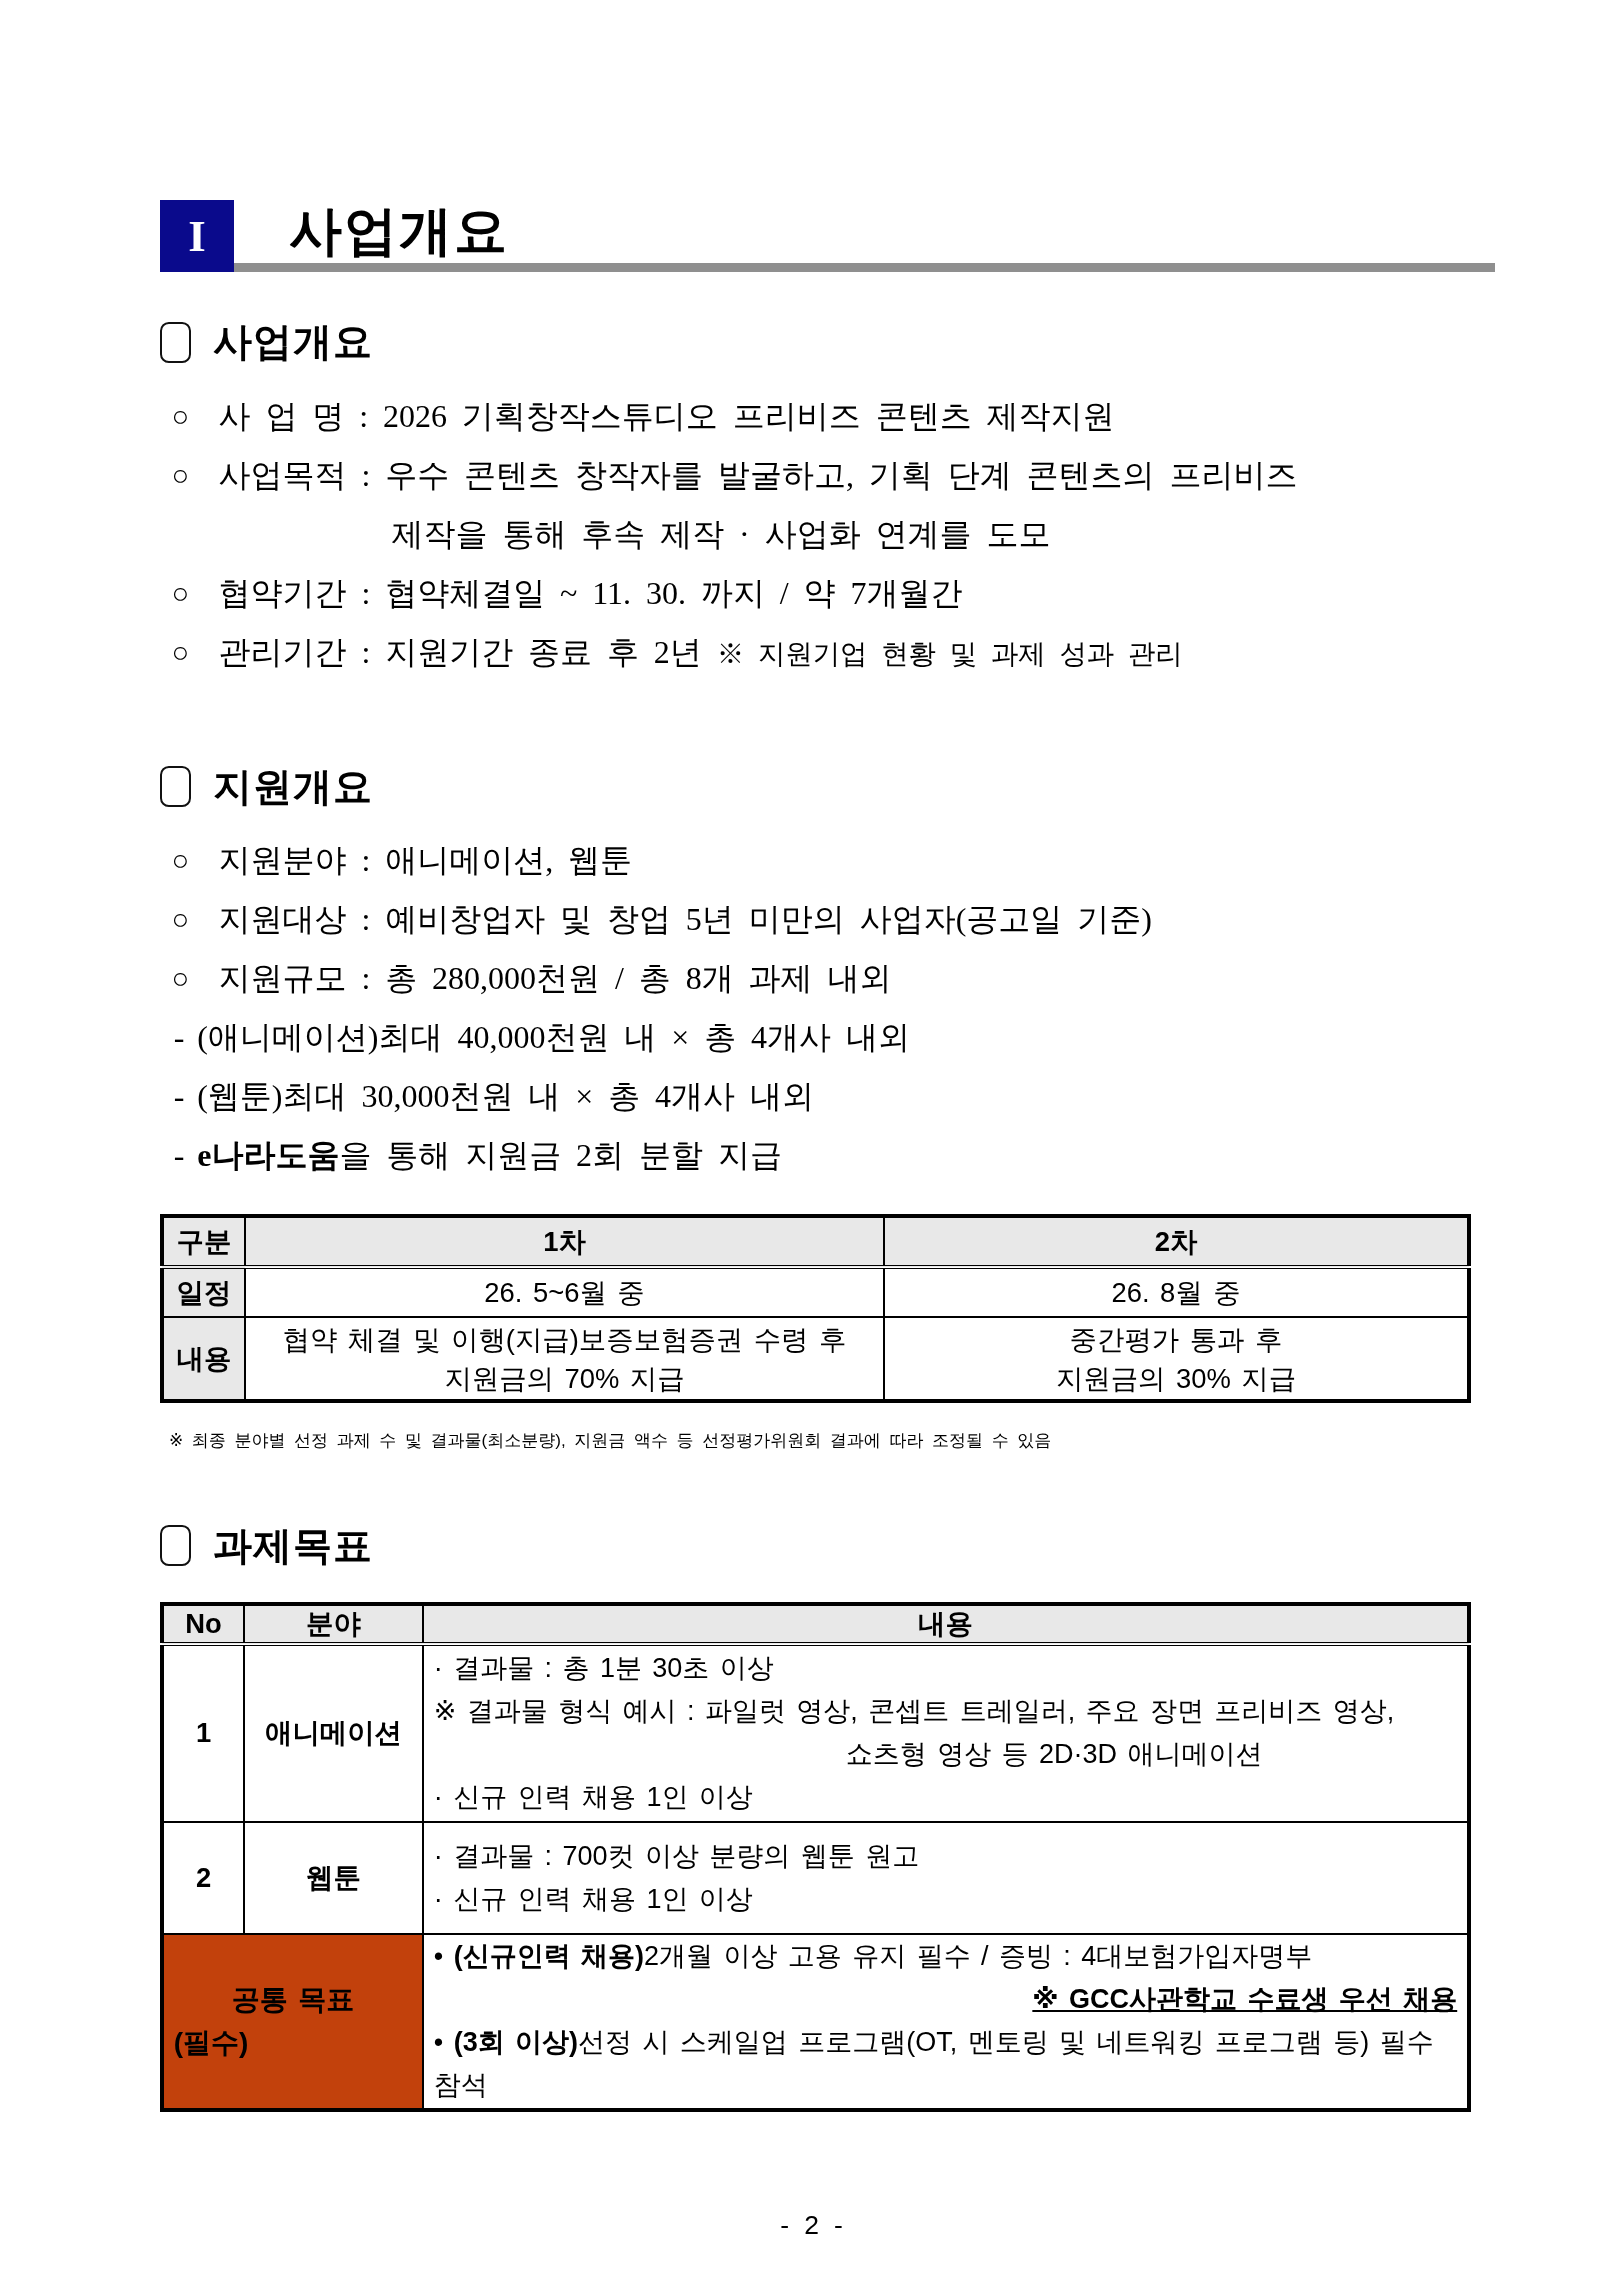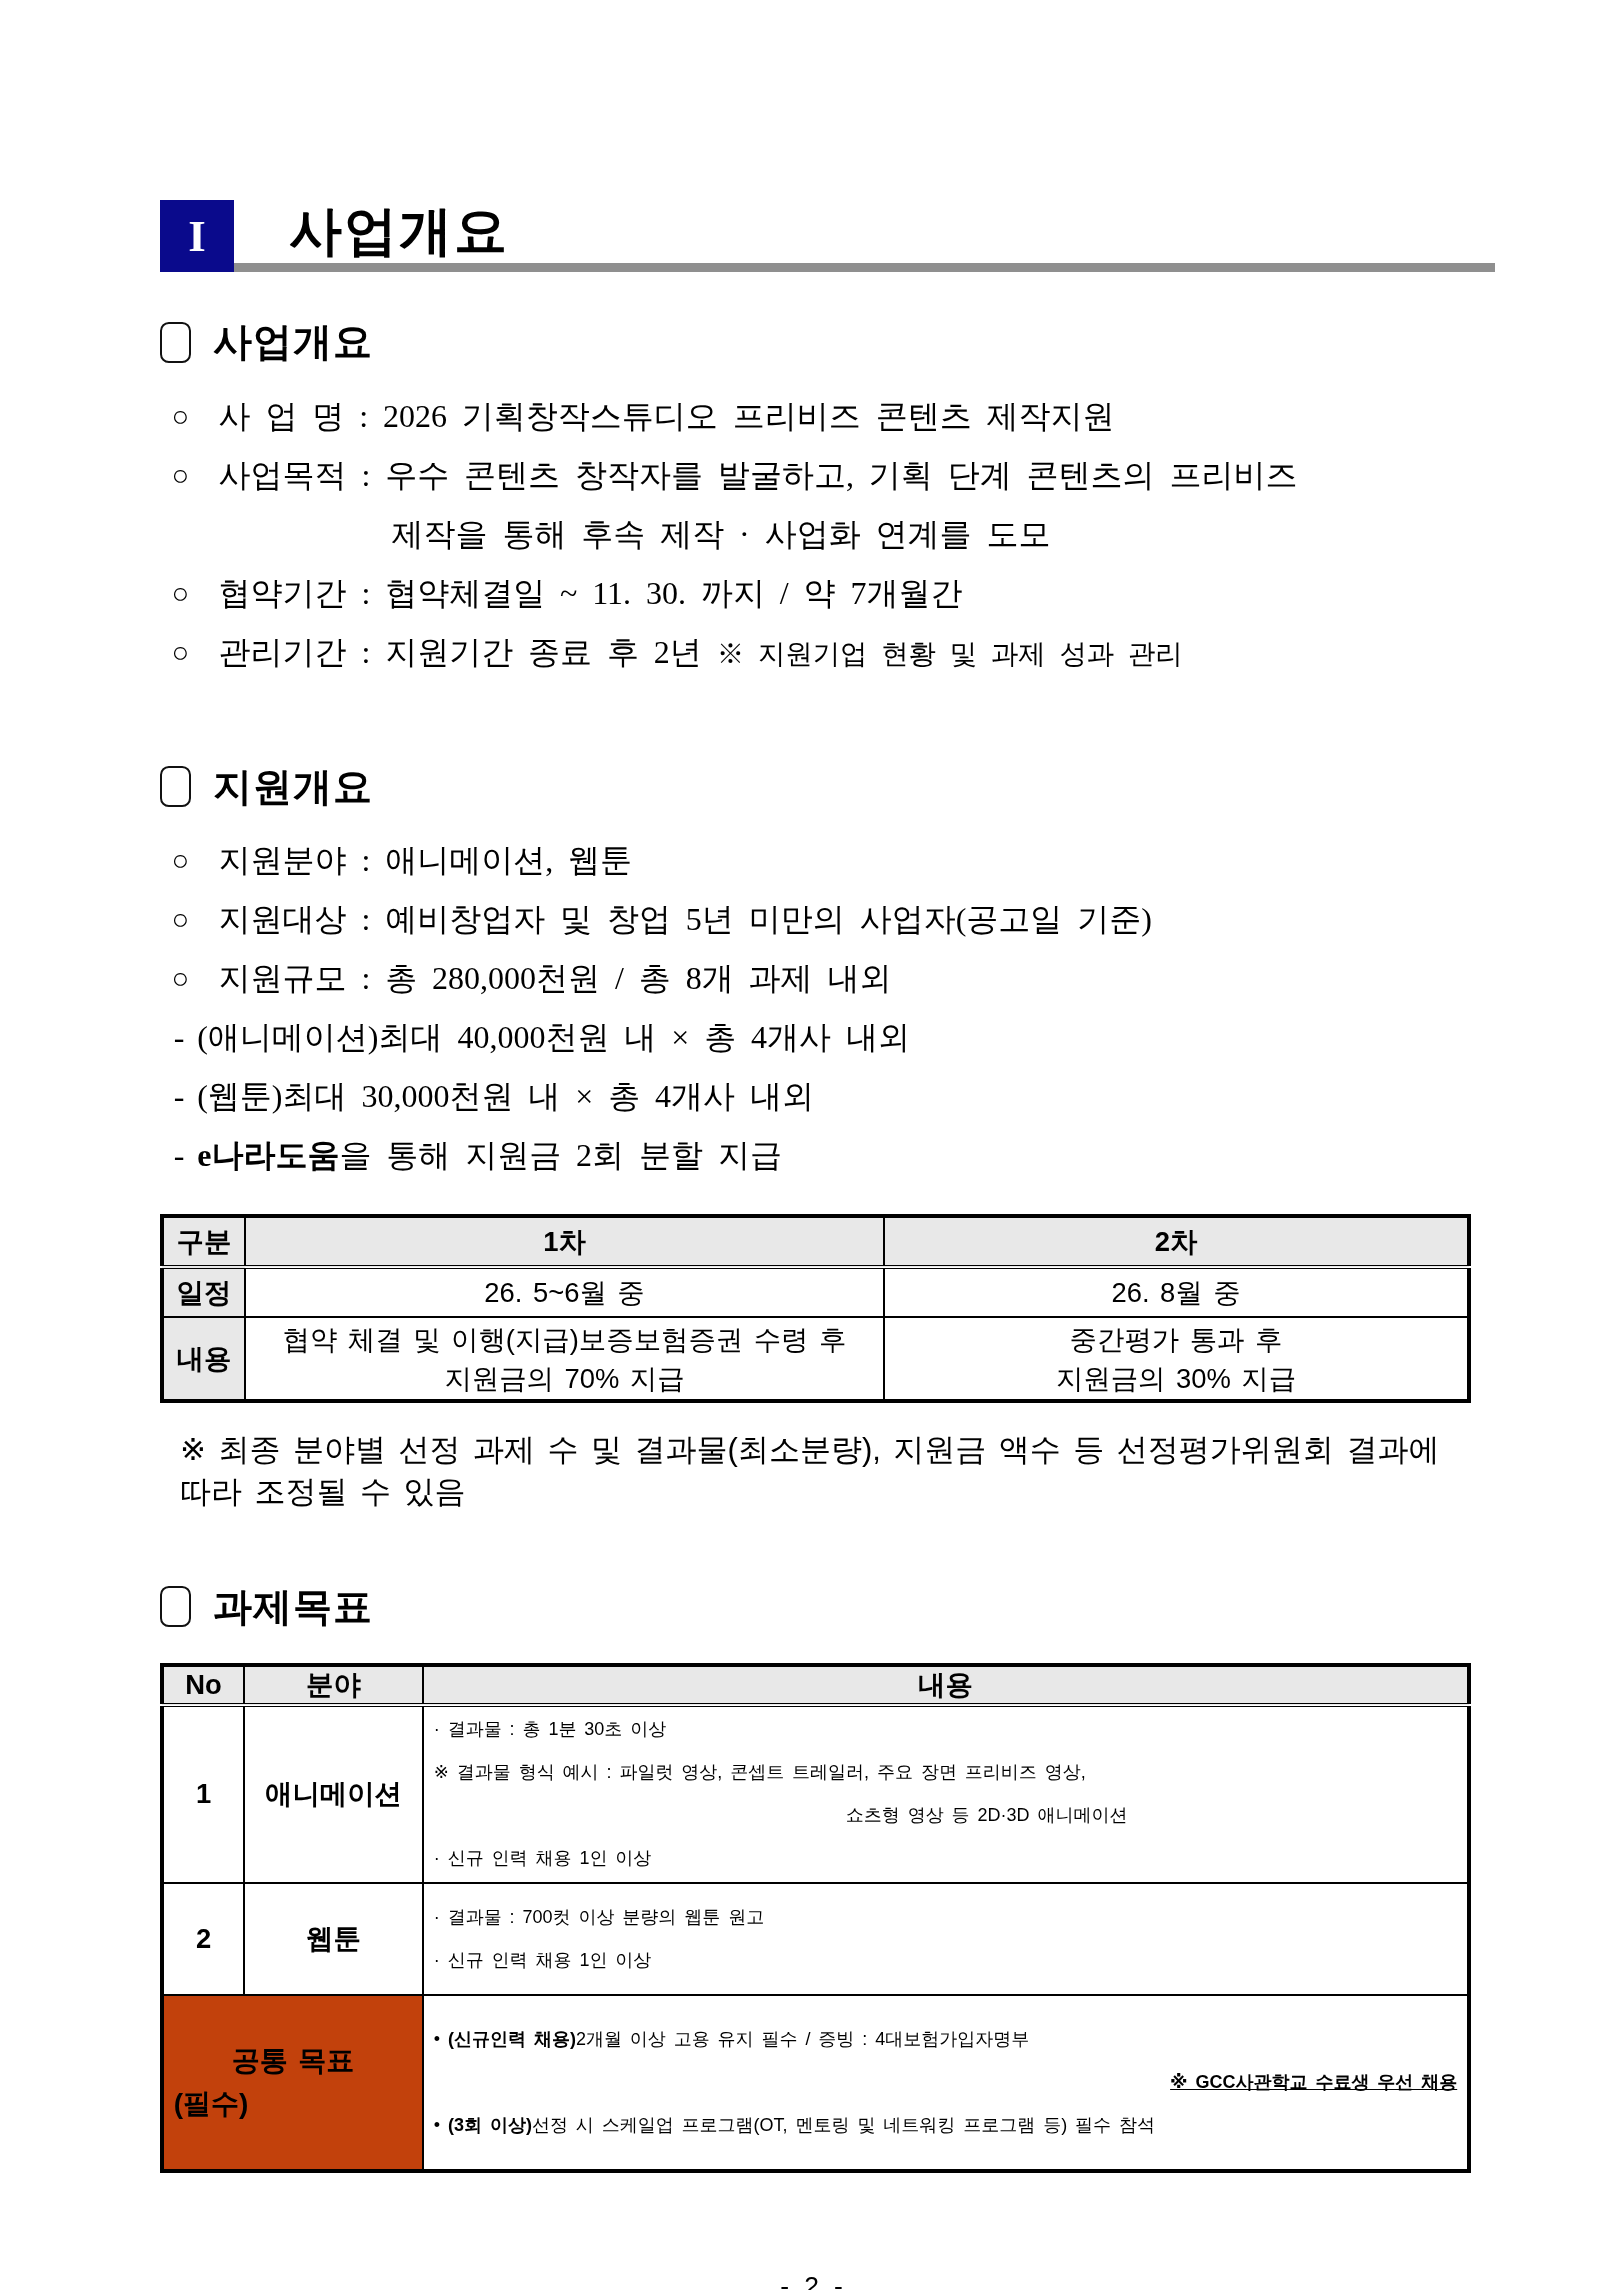--- a/index.html
+++ b/index.html
@@ -54,28 +54,28 @@
   .tbl td,.tbl th{border:2px solid #000;padding:0 9.8px;font-size:27.4px;word-spacing:2.9px;}
   .tbl th{background:#e8e8e8;font-weight:bold;text-align:center;}
   .hdr-row th{border-bottom:4.9px double #000;}
   .lbl{background:#e8e8e8;font-weight:bold;text-align:center;}
   .ctr{text-align:center;}
   .t1-h{height:51px;}
   .t1-r1{height:50px;}
   .t1-r2{height:84px;}
   .cellline{display:block;line-height:39px;text-align:center;}
 
-  .footnote{margin-top:25.5px;margin-left:20px;font-size:31px;word-spacing:3.9px;}
+  .footnote{margin-top:25.5px;margin-left:9px;font-size:17px;word-spacing:3.9px;}
 
   .t2-h{height:39px;}
   .t2 td{vertical-align:middle;}
   .t2-r1{height:178px;}
   .t2-r2{height:112px;}
   .t2-r3{height:176px;}
-  .goal-line{display:block;line-height:43px;text-align:left;font-size:18px;}
+  .goal-line{display:block;line-height:43px;text-align:left;font-size:27px;}
   .indent-deep{padding-left:412px;}
   .indent-note{padding-left:29px;text-align:right;}
   .fieldname{font-weight:bold;text-align:center;font-size:27.4px;}
   .noval{font-weight:bold;text-align:center;font-size:27.4px;}
   .common-label{font-weight:bold;text-align:center;font-size:28px;line-height:43px;background:#c2410c;}
   .gcc{font-weight:bold;text-decoration:underline;}
 
   .footer{margin-top:98px;text-align:center;font-size:26.5px;letter-spacing:3.9px;
           font-family:"Liberation Sans","DejaVu Sans",sans-serif;}
 </style>

